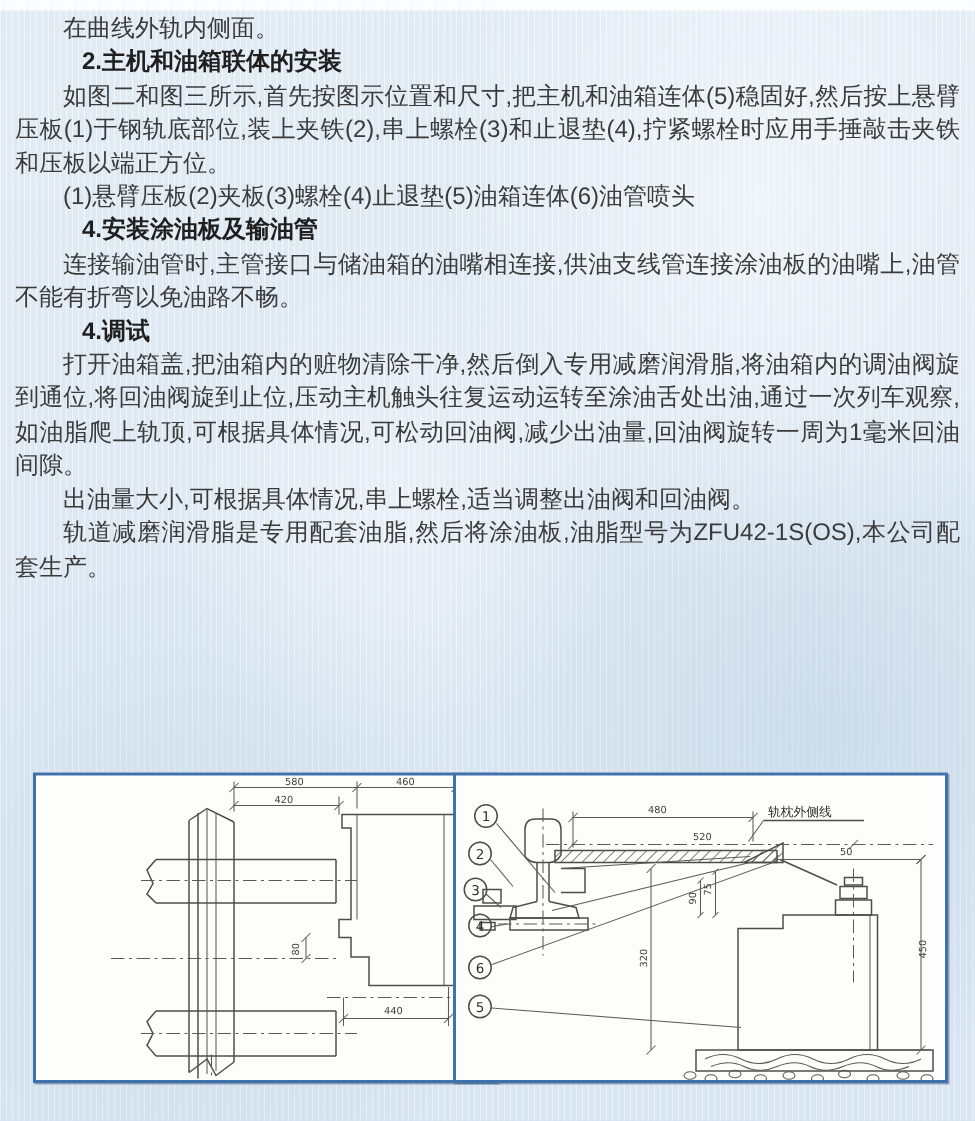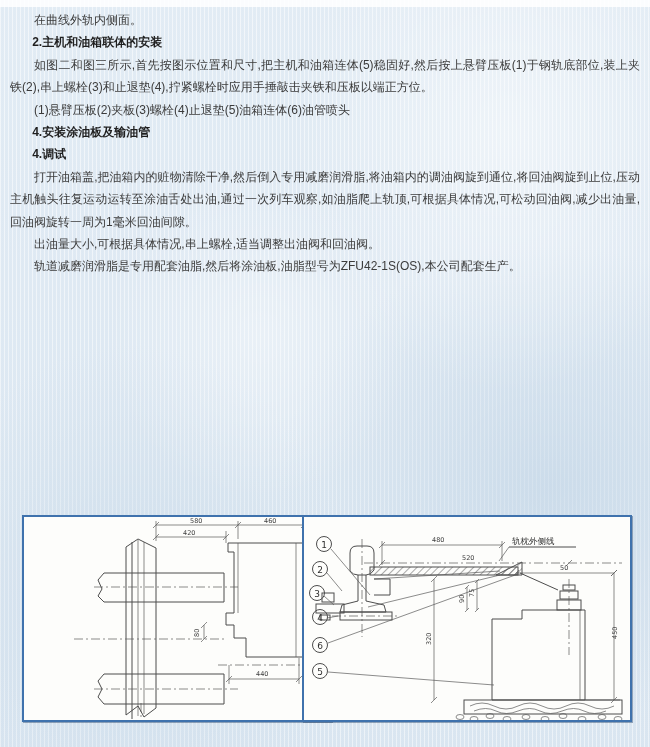--- a/index.html
+++ b/index.html
@@ -18,25 +18,25 @@
       radial-gradient(ellipse at 20% 80%, rgba(197,215,231,0.5) 0%, rgba(197,215,231,0) 30%),
       repeating-linear-gradient(90deg, rgba(255,255,255,0.5) 0px, rgba(255,255,255,0.5) 1px, rgba(219,231,242,0.25) 1px, rgba(219,231,242,0.25) 4px),
       linear-gradient(#e4edf5,#d9e5f0);
   }
   .page::before{
     content:"";position:absolute;left:0;top:0;width:650px;height:7px;
     background:rgba(255,255,255,0.85);
   }
   .textblock{
     position:absolute;left:10px;top:9px;width:630px;
-    font-size:12px;line-height:22.4px;color:#3b3b3b;
+    font-size:16px;line-height:22.4px;color:#3b3b3b;
     text-align:justify;
   }
   .para{margin:0;text-indent:2em;}
-  .heading{margin:0;text-indent:1.85em;font-weight:bold;color:#1f1f1f;}
+  .heading{margin:0;text-indent:1.85em;font-weight:bold;color:#1f1f1f;padding-left:15px;}
   .figbox{
     position:absolute;top:515px;height:203px;
     background:#fdfdfb;border:2px solid #3f72ad;
     box-shadow:1px 1px 0 rgba(40,70,110,0.45);
   }
   .figbox.left{left:22px;width:262px;padding-left:44px;}
   .figbox.right{left:302px;width:326px;}
   svg{display:block;}
   .ln{stroke:#4d4d4d;stroke-width:1;fill:none;}
   .thin{stroke:#5a5a5a;stroke-width:0.7;fill:none;}
@@ -49,20 +49,21 @@
 <body>
 
 <div class="page">
 
   <div class="textblock">
     <p class="para">在曲线外轨内侧面。</p>
     <p class="heading">2.主机和油箱联体的安装</p>
     <p class="para">如图二和图三所示,首先按图示位置和尺寸,把主机和油箱连体(5)稳固好,然后按上悬臂压板(1)于钢轨底部位,装上夹铁(2),串上螺栓(3)和止退垫(4),拧紧螺栓时应用手捶敲击夹铁和压板以端正方位。</p>
     <p class="para">(1)悬臂压板(2)夹板(3)螺栓(4)止退垫(5)油箱连体(6)油管喷头</p>
     <p class="heading">4.安装涂油板及输油管</p>
+    <p class="para">连接输油管时,主管接口与储油箱的油嘴相连接,供油支线管连接涂油板的油嘴上,油管不能有折弯以免油路不畅。</p>
     <p class="heading">4.调试</p>
     <p class="para">打开油箱盖,把油箱内的赃物清除干净,然后倒入专用减磨润滑脂,将油箱内的调油阀旋到通位,将回油阀旋到止位,压动主机触头往复运动运转至涂油舌处出油,通过一次列车观察,如油脂爬上轨顶,可根据具体情况,可松动回油阀,减少出油量,回油阀旋转一周为1毫米回油间隙。</p>
     <p class="para">出油量大小,可根据具体情况,串上螺栓,适当调整出油阀和回油阀。</p>
     <p class="para">轨道减磨润滑脂是专用配套油脂,然后将涂油板,油脂型号为ZFU42-1S(OS),本公司配套生产。</p>
   </div>
 
   <div class="figbox left">
     <svg width="262" height="203" viewBox="0 0 262 203">
 
       <g>

